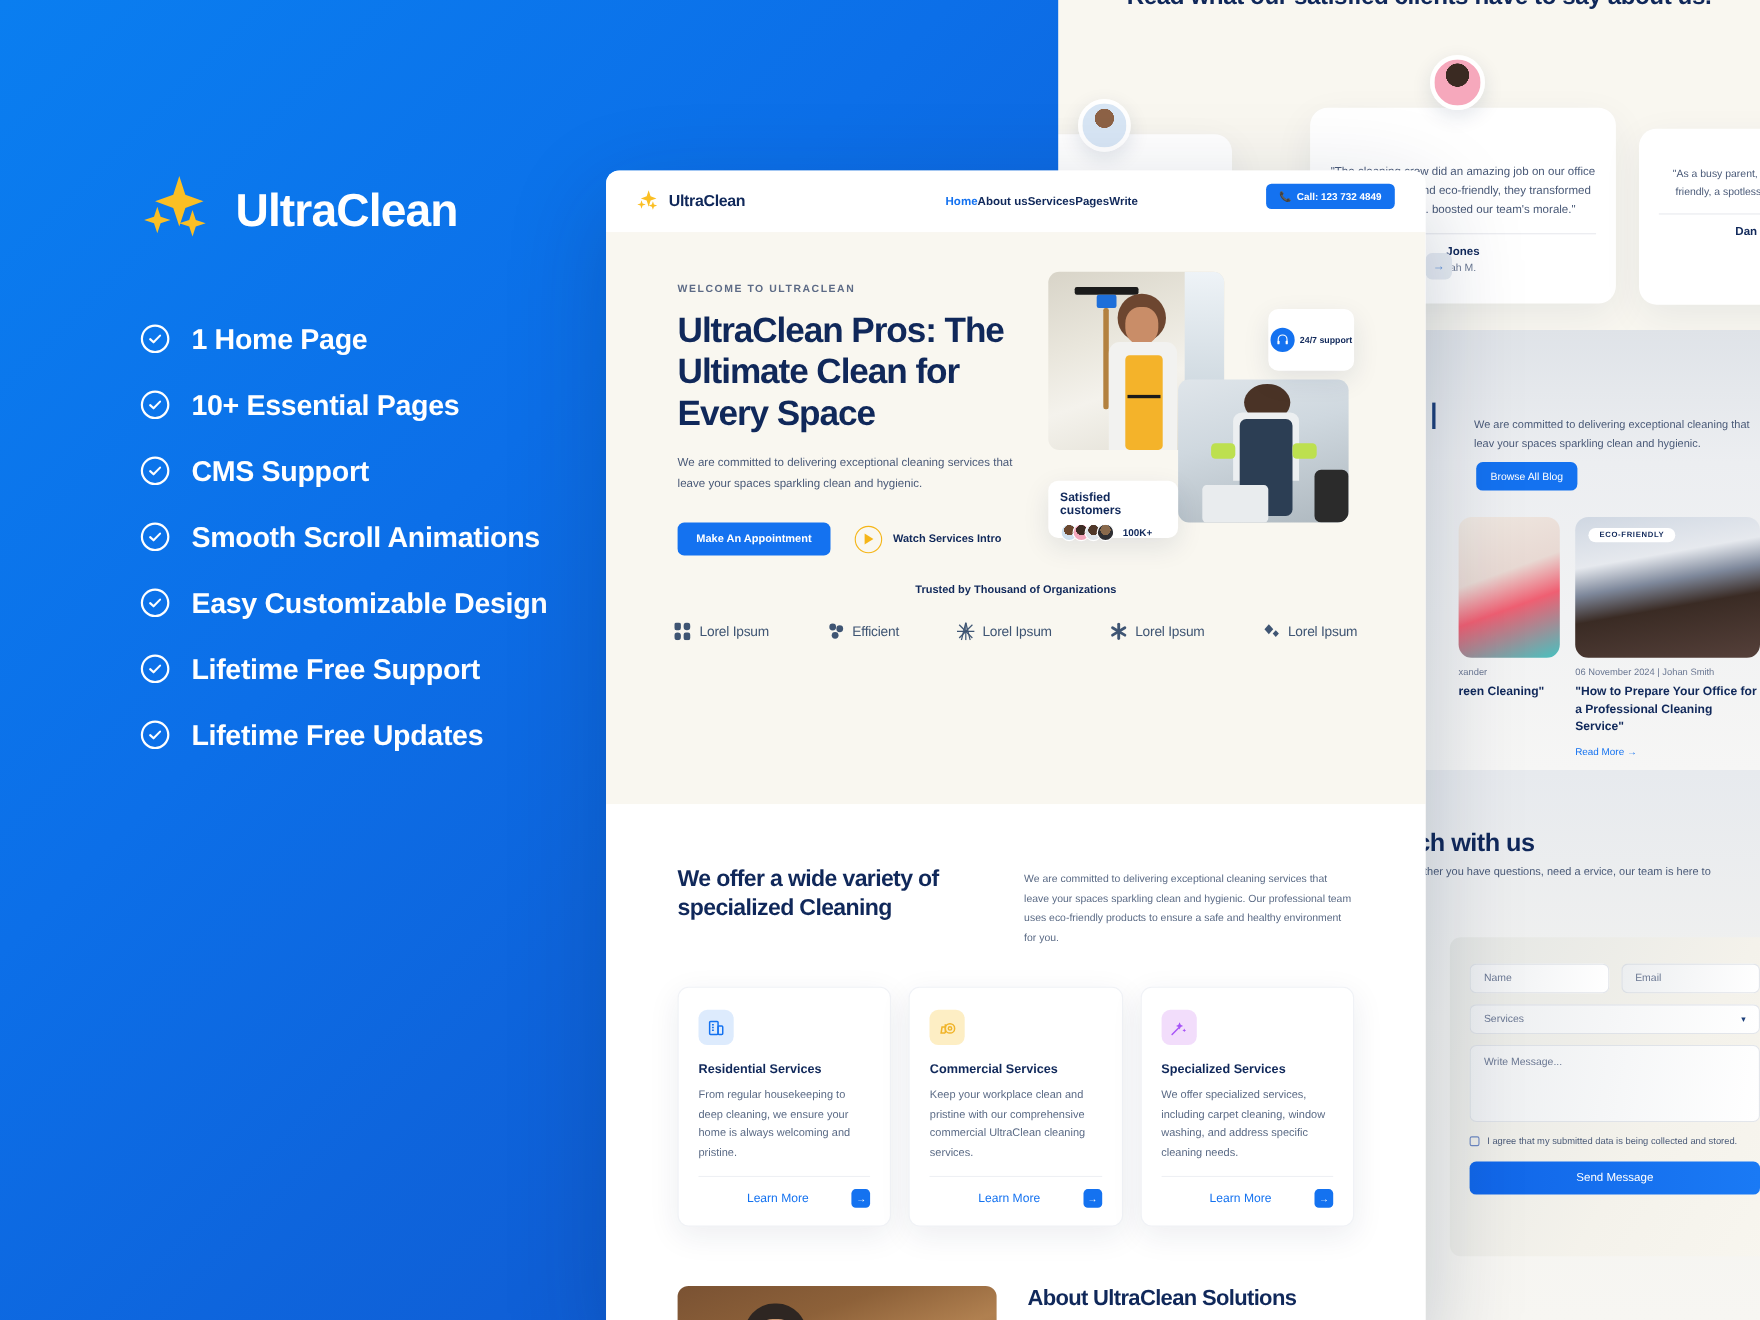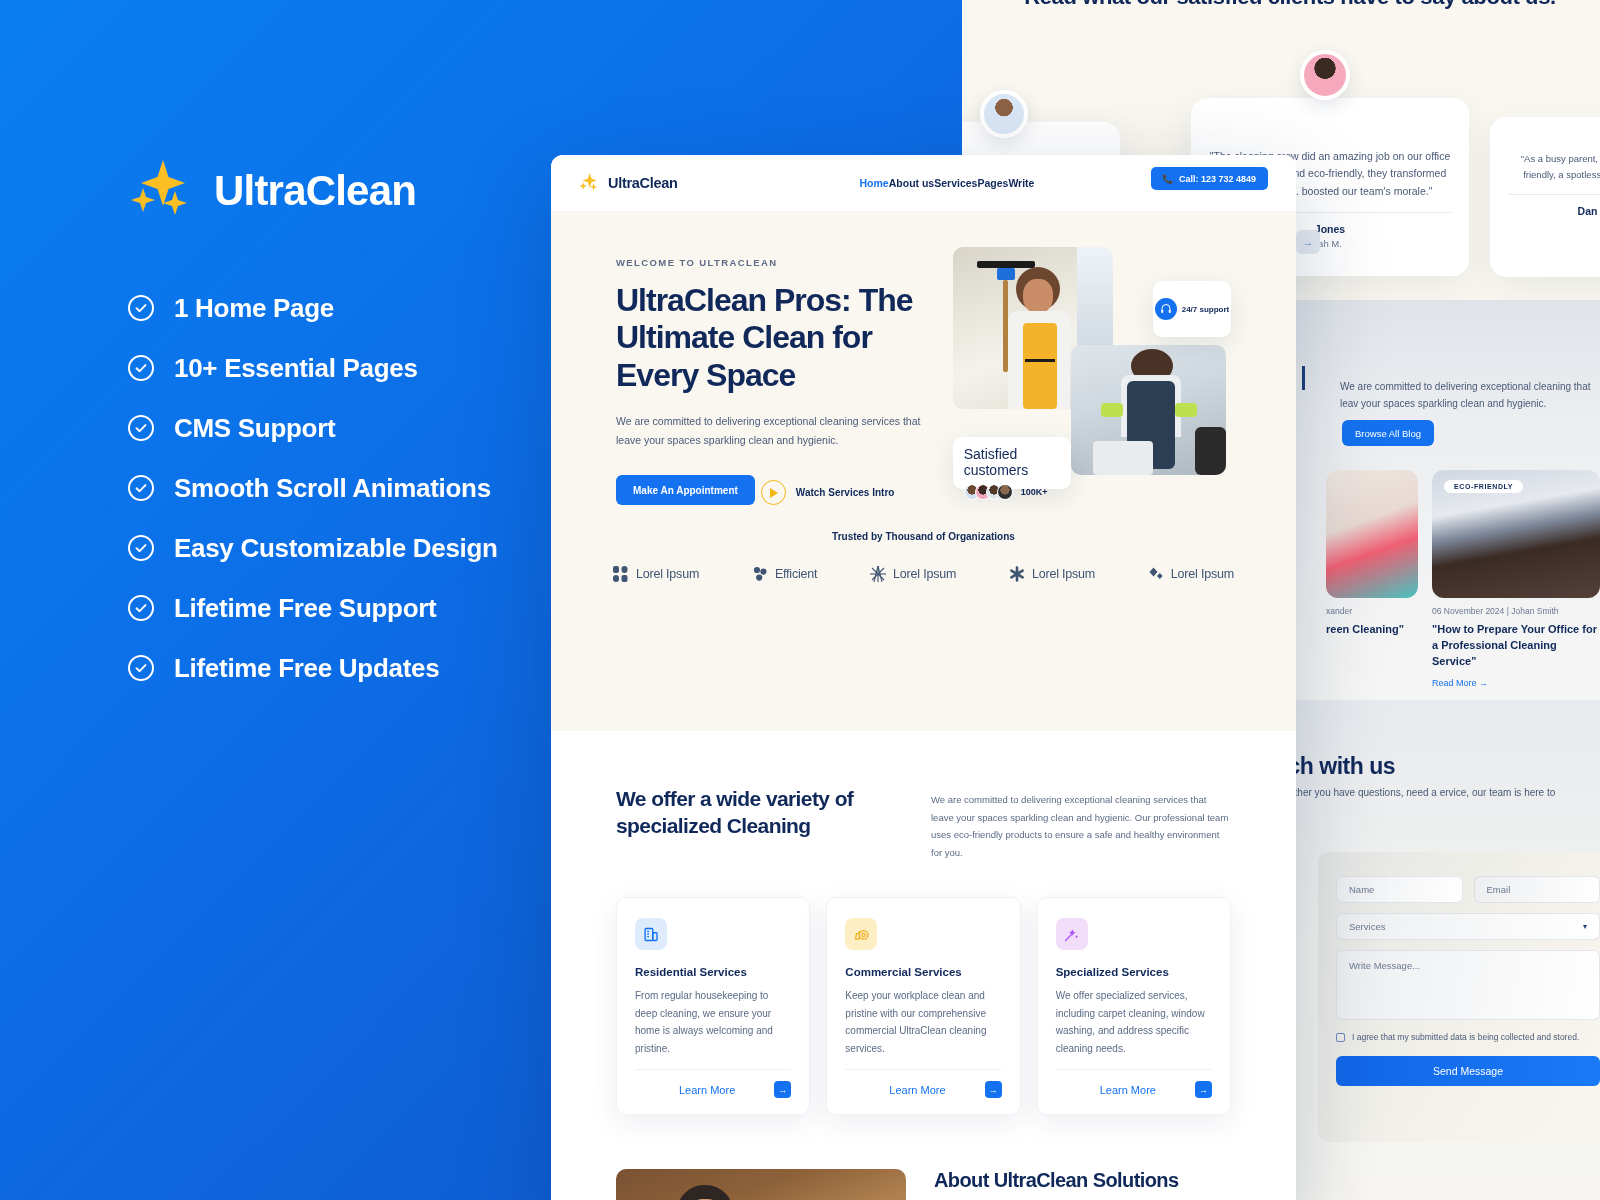--- a/index.html
+++ b/index.html
@@ -155,21 +155,21 @@
     margin-bottom:14px;
   }
   .hero-h1{
     font-size:32px; font-weight:700; color:#10285a; line-height:1.17;
     letter-spacing:-1px;
   }
   .hero-p{
     font-size:10.5px; color:#4a5a78; line-height:1.75; margin-top:18px;
     width:305px;
   }
-  .hero-cta{ display:flex; align-items:flex-end; gap:6px; margin-top:26px; }
+  .hero-cta{ display:flex; align-items:center; gap:22px; margin-top:26px; }
   .appt-btn{
     background:#1472f0; color:#fff; font-size:10px; font-weight:600;
     border-radius:6px; height:30px; padding:0 17px;
     display:flex; align-items:center;
   }
   .watch{ display:flex; align-items:center; gap:10px; }
   .play-ring{
     width:25px;height:25px;border-radius:50%;border:1.5px solid #f5b517;
     display:flex;align-items:center;justify-content:center;
   }
@@ -191,21 +191,21 @@
   .support-ic{
     width:22px;height:22px;border-radius:50%;background:#1472f0;
     display:flex;align-items:center;justify-content:center;
   }
   .support-lbl{ font-size:8px; font-weight:600; color:#10285a; }
   .sat-card{
     position:absolute; left:0; bottom:16px; width:118px; height:52px;
     background:#fff; border-radius:9px; box-shadow:0 8px 24px rgba(20,40,80,.10);
     padding:9px 11px;
   }
-  .sat-title{ font-size:14px; font-weight:400; color:#10285a; }
+  .sat-title{ font-size:11px; font-weight:700; color:#10285a; }
   .sat-row{ display:flex; align-items:center; gap:8px; margin-top:6px; }
   .sat-avs{ display:flex; }
   .sat-av{
     width:16px;height:16px;border-radius:50%;border:1.5px solid #fff;
     margin-left:-5px;
   }
   .sat-av:first-child{ margin-left:0; }
   .sat-num{ font-size:9px; font-weight:600; color:#10285a; }
 
   

